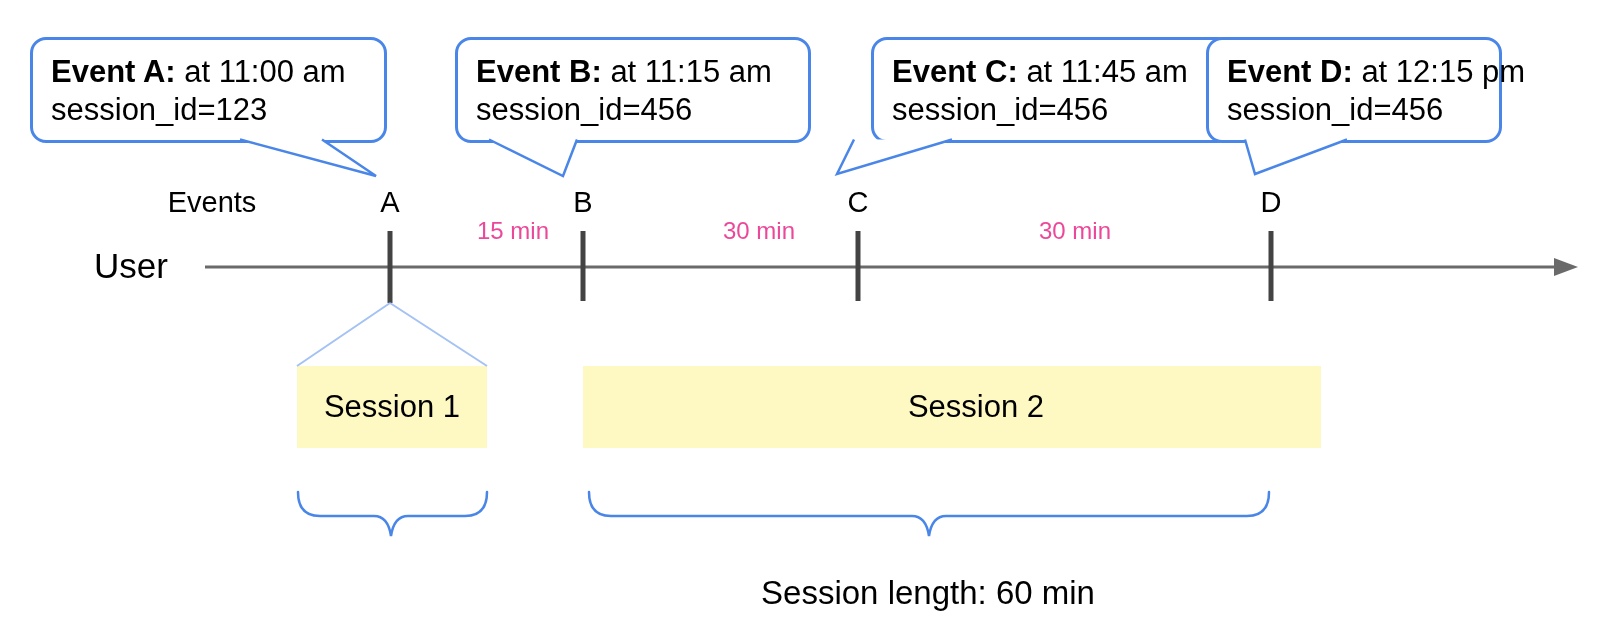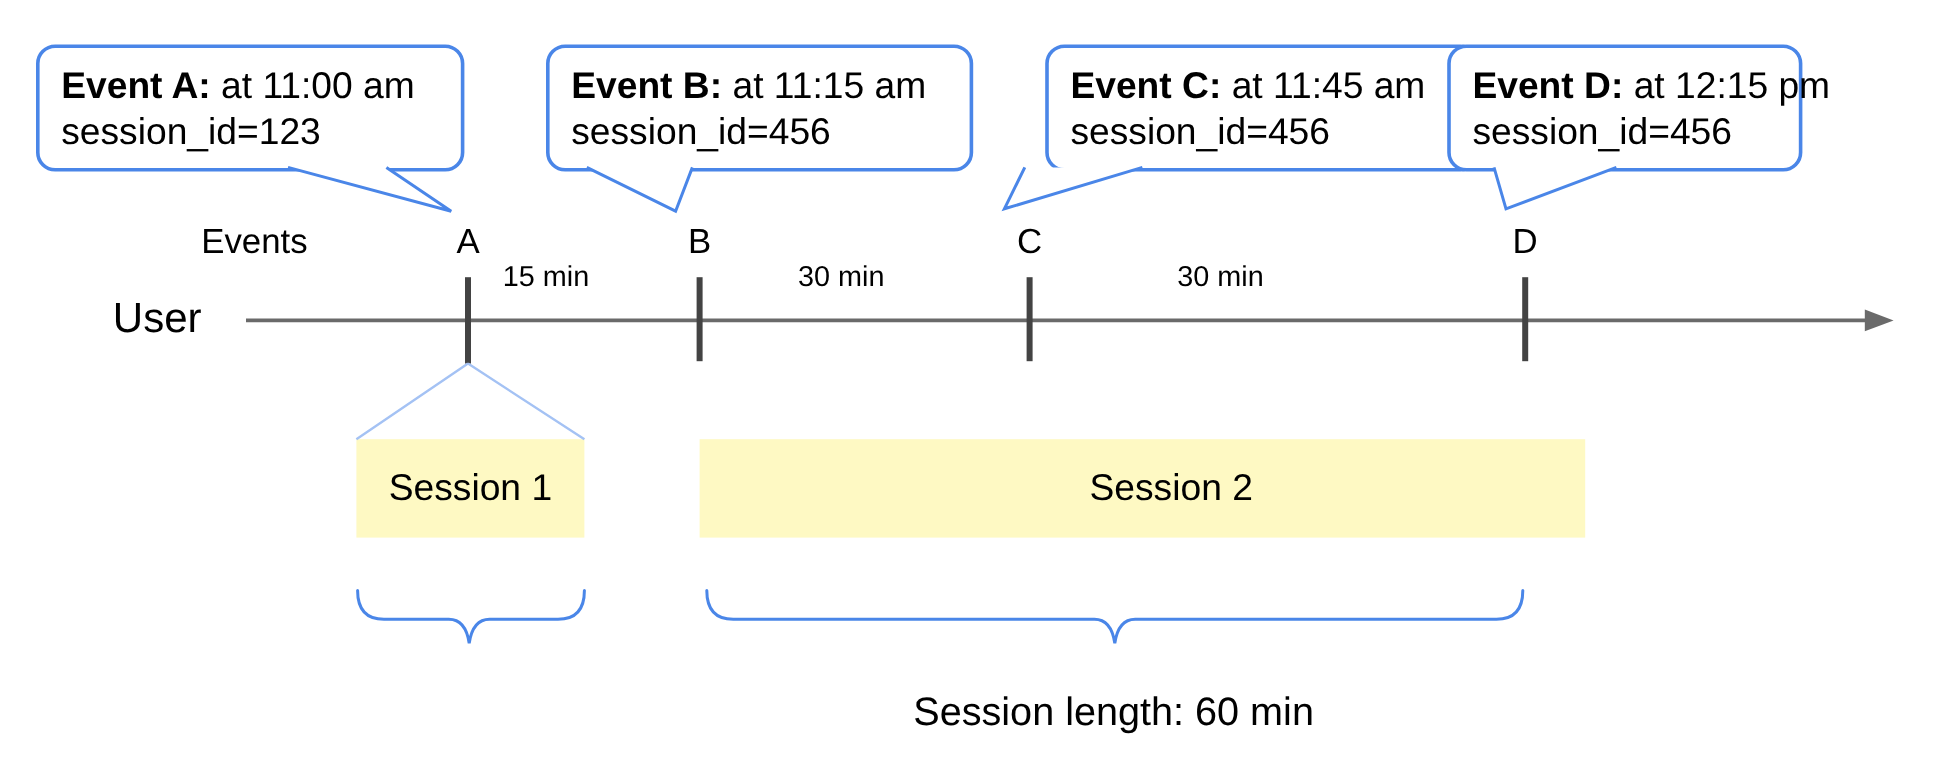--- a/index.html
+++ b/index.html
@@ -38,21 +38,21 @@
     pointer-events: none;
   }
   
   .lbl { position: absolute; z-index: 3; white-space: nowrap; }
   #events-label { left: 152px; top: 186px; width: 120px; text-align: center; font-size: 29px; }
   .marker-label { top: 186px; width: 60px; text-align: center; font-size: 29px; }
   #marker-a { left: 360px; }
   #marker-b { left: 553px; }
   #marker-c { left: 828px; }
   #marker-d { left: 1241px; }
-  .interval-label { top: 217px; width: 130px; text-align: left; font-size: 24px; color: #000000; }
+  .interval-label { top: 217px; width: 130px; text-align: right; font-size: 24px; color: #ec4899; }
   #interval-ab { left: 419px; }
   #interval-bc { left: 665px; }
   #interval-cd { left: 981px; }
   #user-label { left: 94px; top: 246px; font-size: 35px; }
   
   .session-box {
     position: absolute;
     top: 366px;
     height: 82px;
     background: #fef9c3;

